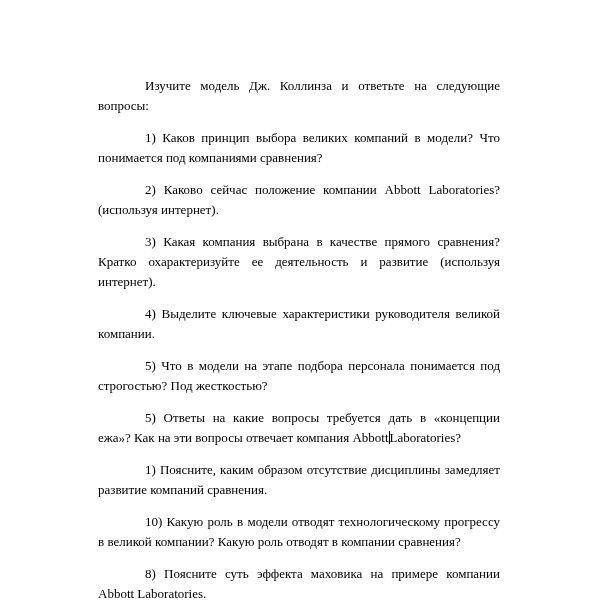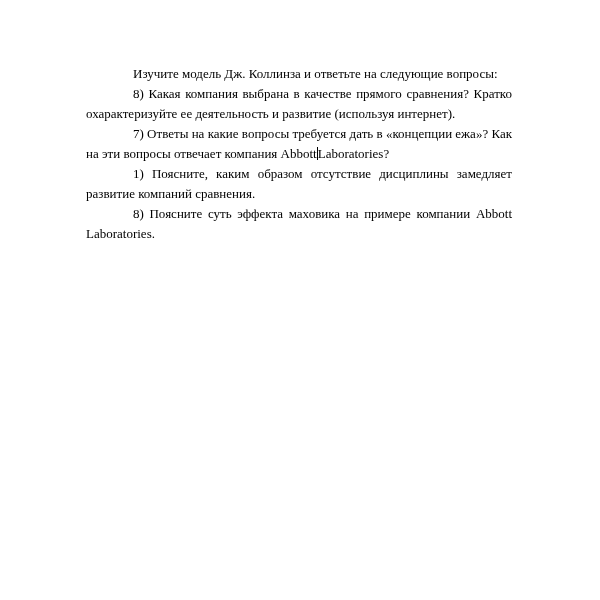--- a/index.html
+++ b/index.html
@@ -25,49 +25,54 @@
     width: 426px;
     font-family: "Liberation Serif", "DejaVu Serif", serif;
     font-size: 13px;
     line-height: 20px;
     color: #000000;
     text-align: justify;
   }
 
   .text-block p {
     text-indent: 47px;
-    margin: 0;
+    margin: 12px;
   }
 
   .caret {
     display: inline-block;
     width: 1px;
     height: 13px;
     background: #000000;
     vertical-align: -2px;
   }
 </style>
 </head>
 <body>
 
 <div class="page">
   <div class="text-block">
 
     <p>Изучите модель Дж. Коллинза и ответьте на следующие вопросы:</p>
 
+    <p>1) Каков принцип выбора великих компаний в модели? Что понимается под компаниями сравнения?</p>
+
+    <p>2) Каково сейчас положение компании Abbott Laboratories? (используя интернет).</p>
+
+    <p>3) Какая компания выбрана в качестве прямого сравнения? Кратко охарактеризуйте ее деятельность и развитие (используя интернет).</p>
+
+    <p>4) Выделите ключевые характеристики руководителя великой компании.</p>
+
+    <p>5) Что в модели на этапе подбора персонала понимается под строгостью? Под жесткостью?</p>
 
 
-    <p>8) Какая компания выбрана в качестве прямого сравнения? Кратко охарактеризуйте ее деятельность и развитие (используя интернет).</p>
-
-
-
-
-    <p><span>7) Ответы на какие вопросы требуется дать в «концепции ежа»? Как на эти вопросы отвечает компания Abbott</span><span class="caret"></span><span>Laboratories?</span></p>
+    <p><span>5) Ответы на какие вопросы требуется дать в «концепции ежа»? Как на эти вопросы отвечает компания Abbott</span><span class="caret"></span><span>Laboratories?</span></p>
 
 
     <p>1) Поясните, каким образом отсутствие дисциплины замедляет развитие компаний сравнения.</p>
 
+    <p>10) Какую роль в модели отводят технологическому прогрессу в великой компании? Какую роль отводят в компании сравнения?</p>
 
     <p>8) Поясните суть эффекта маховика на примере компании Abbott Laboratories.</p>
 
 
   </div>
 </div>
 
 </body></html>

